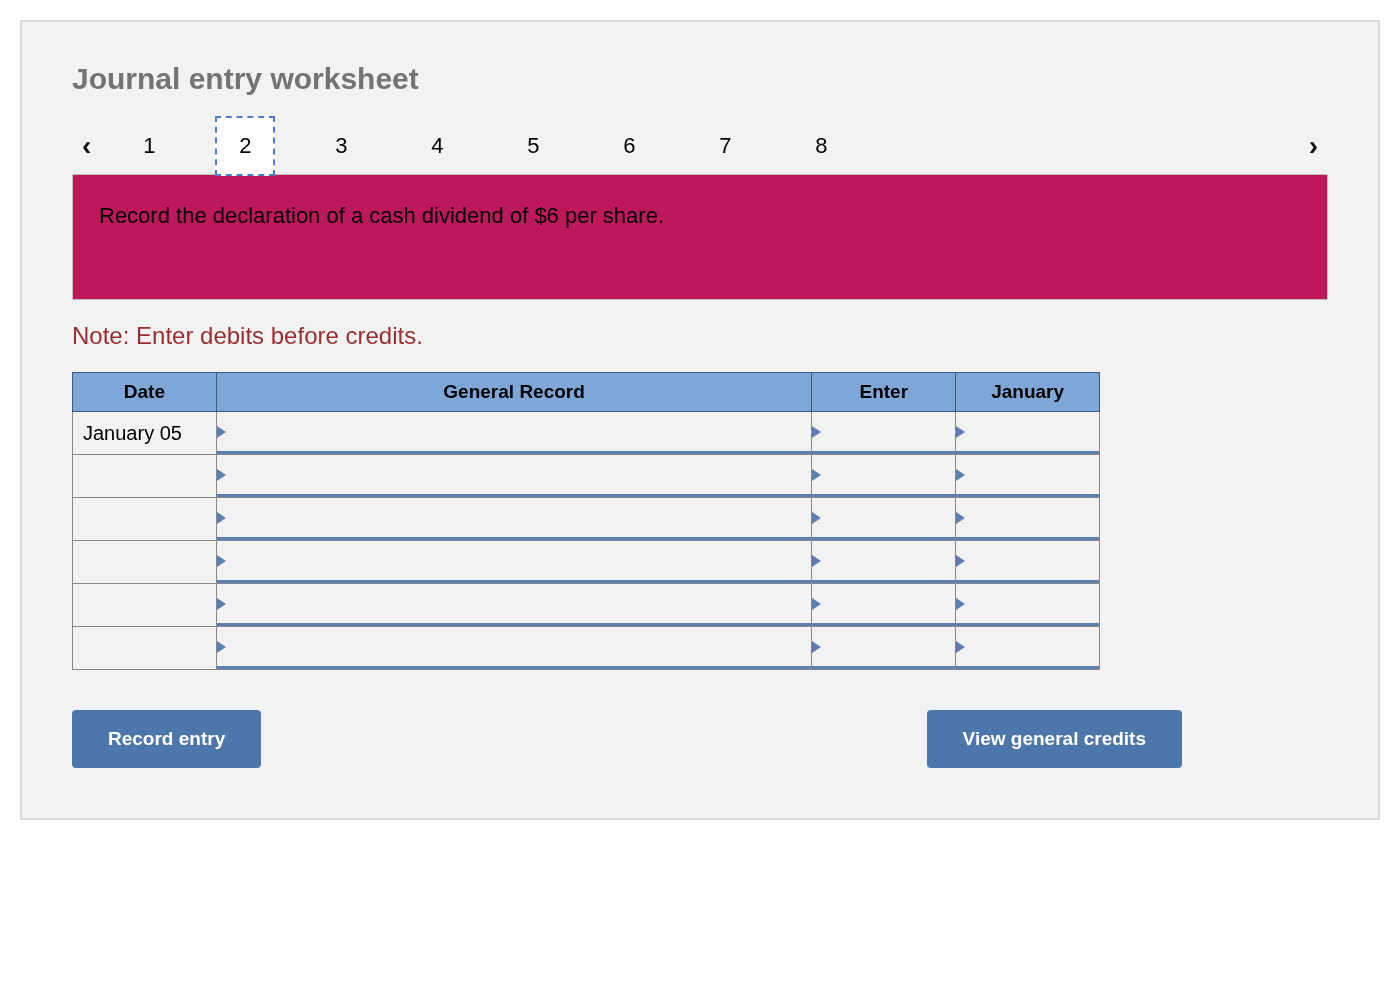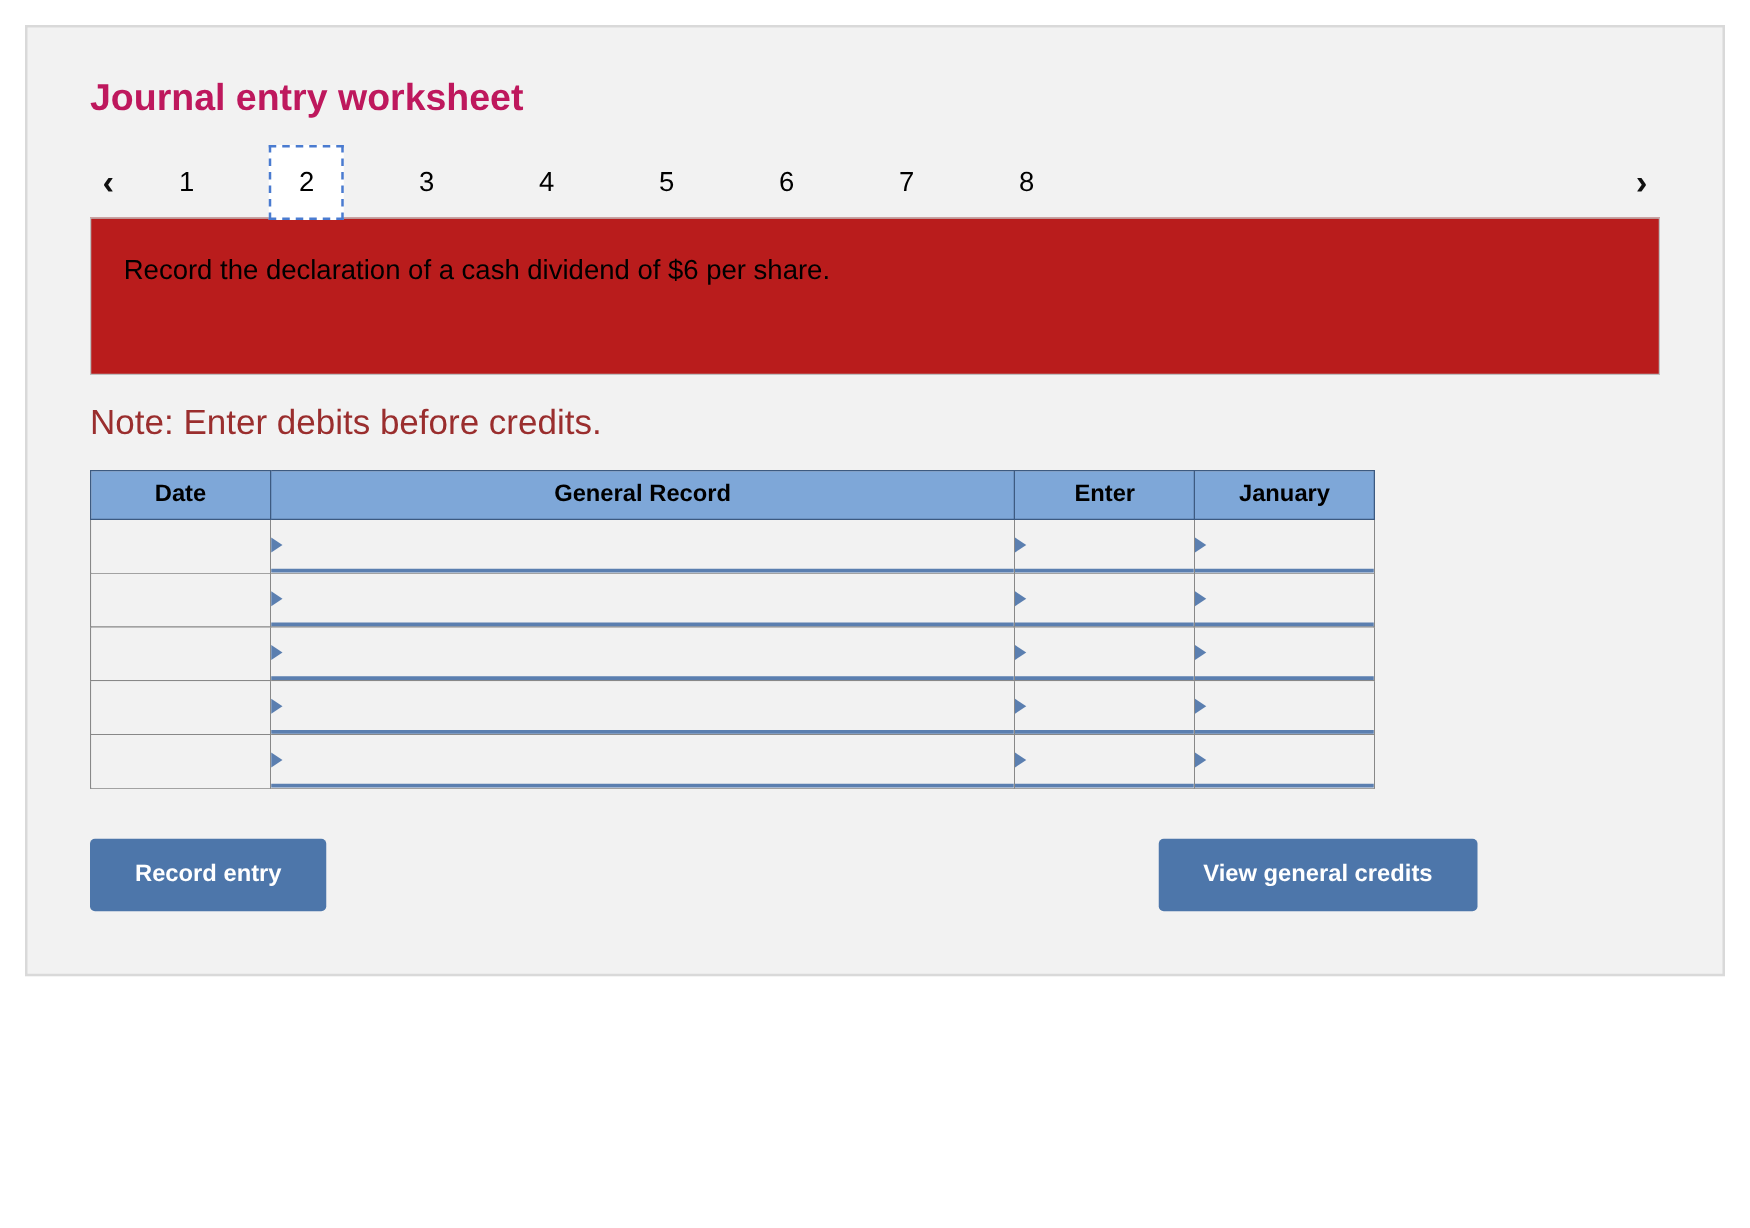--- a/index.html
+++ b/index.html
@@ -8,21 +8,21 @@
     border:2px solid #d9d9d9;
     background:#f2f2f2;
     padding:40px 50px 50px 50px;
     box-sizing:border-box;
   }
   h1{
     font-family:Verdana,Geneva,sans-serif;
     font-weight:700;
     font-size:30px;
     margin:0 0 20px 0;
-    color:#be185d;
+    color:#737373;
   }
   
   .steps{
     display:flex;
     align-items:center;
     margin-bottom:0;
     position:relative;
   }
   .chev{
     font-size:28px;
@@ -46,29 +46,29 @@
     margin:0 18px;
     box-sizing:border-box;
   }
   .step.active{
     background:#fff;
     border:2px dashed #4a7bd0;
   }
   
   .prompt{
     border:1px solid #bfbfbf;
-    background:#b91c1c;
+    background:#be185d;
     padding:28px 26px 70px 26px;
     font-size:22px;
     color:#000;
     margin-top:-2px;
   }
   .note{
     color:#9a2e2e;
-    font-size:28px;
+    font-size:24px;
     margin:22px 0 22px 0;
   }
   
   table.journal{
     border-collapse:collapse;
     width:1028px;
     table-layout:fixed;
   }
   table.journal th{
     background:#7ea7d8;
@@ -165,20 +165,32 @@
     <thead>
       <tr>
         <th>Date</th>
         <th>General Record</th>
         <th>Enter</th>
         <th>January</th>
       </tr>
     </thead>
     <tbody id="journal-body">
         <tr>
+          <td class="date">January 05</td>
+          <td>
+            <div class="cell-input"><div class="tri"></div><span style="padding-left: 16px;"></span></div>
+          </td>
+          <td>
+            <div class="cell-input"><div class="tri"></div><span style="padding-left: 16px;"></span></div>
+          </td>
+          <td>
+            <div class="cell-input"><div class="tri"></div><span style="padding-left: 16px;"></span></div>
+          </td>
+        </tr>
+        <tr>
           <td class="date"></td>
           <td>
             <div class="cell-input"><div class="tri"></div><span style="padding-left: 16px;"></span></div>
           </td>
           <td>
             <div class="cell-input"><div class="tri"></div><span style="padding-left: 16px;"></span></div>
           </td>
           <td>
             <div class="cell-input"><div class="tri"></div><span style="padding-left: 16px;"></span></div>
           </td>

